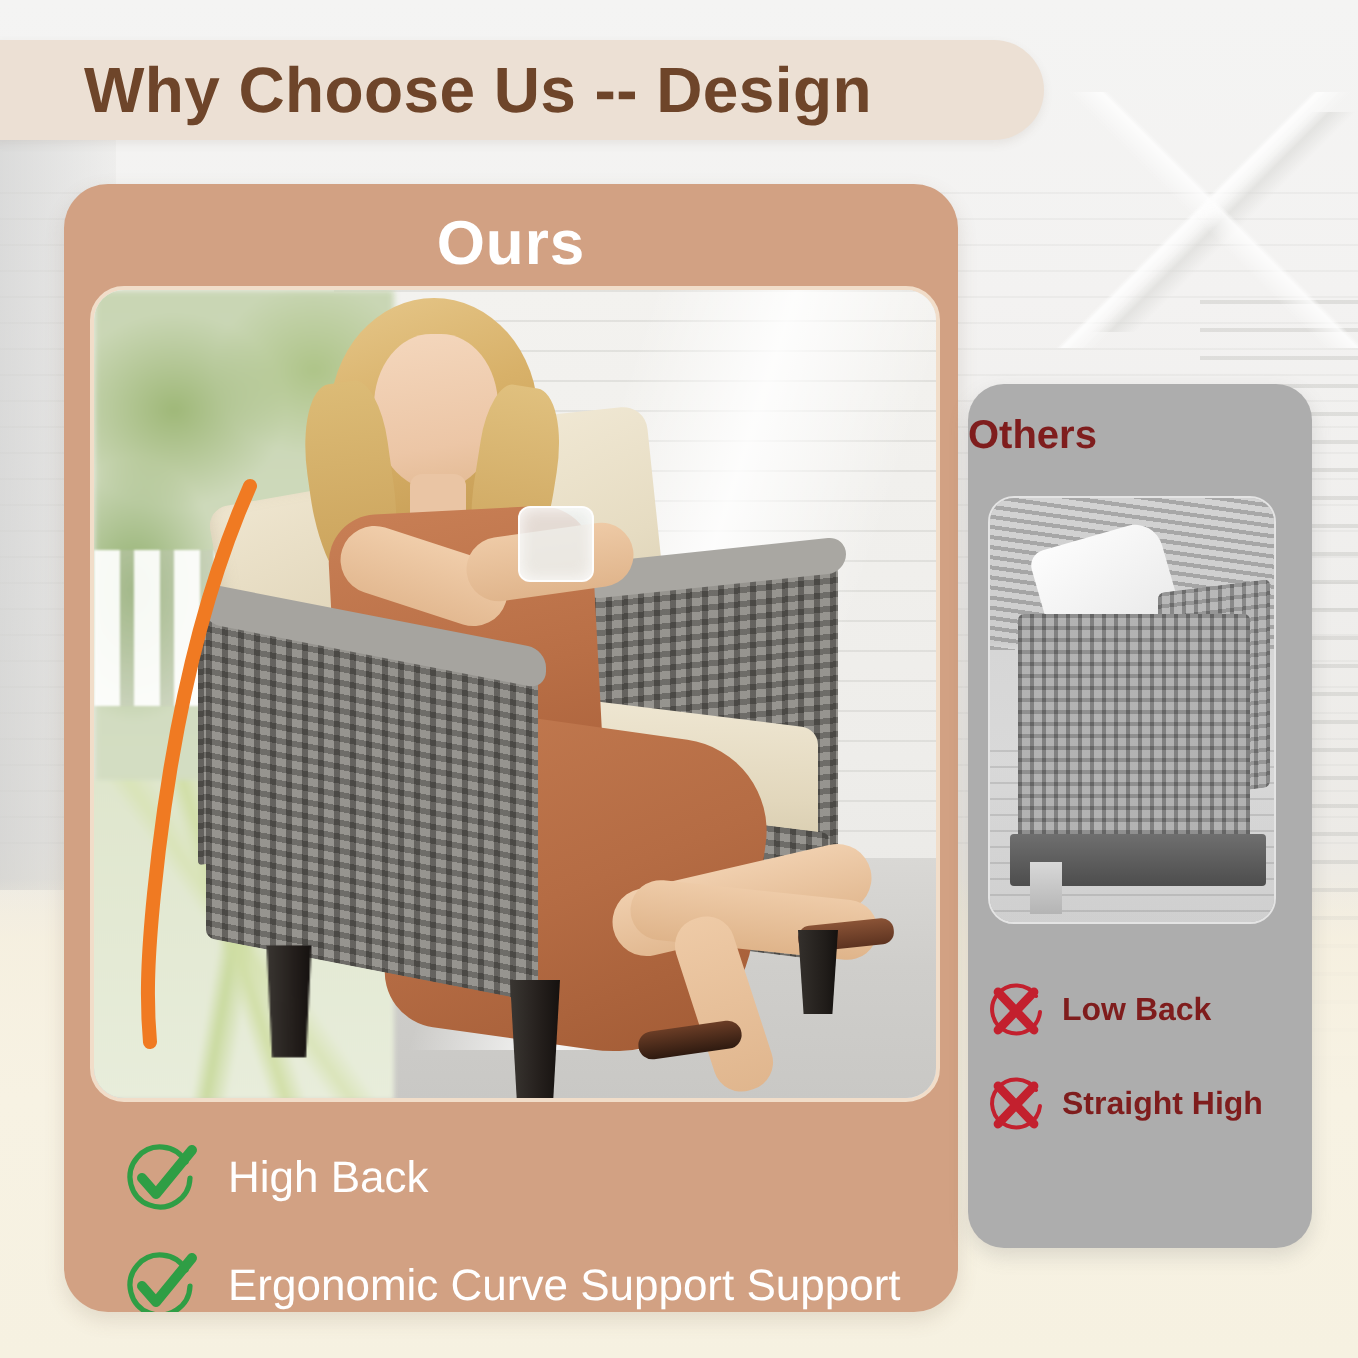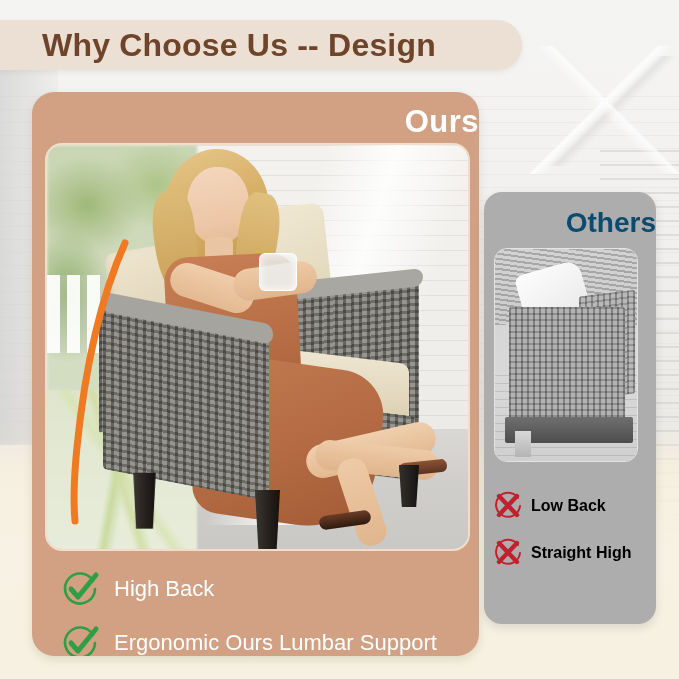--- a/index.html
+++ b/index.html
@@ -129,21 +129,21 @@
     height: 564px;
     background: #d2a183;
     border-radius: 22px;
     box-shadow: 0 4px 10px rgba(120,95,70,.16);
     overflow: hidden;
   }
   .panel-ours-title {
     position: absolute;
     left: 0; right: 0;
     top: 12px;
-    text-align: right;
+    text-align: center;
     font-size: 31px;
     font-weight: bold;
     color: #ffffff;
     letter-spacing: .5px;
   }
 
   
   .photo-ours {
     position: absolute;
     left: 13px;
@@ -472,24 +472,24 @@
     height: 432px;
     background: #adadad;
     border-radius: 18px;
     box-shadow: 0 4px 10px rgba(110,110,110,.20);
     overflow: hidden;
   }
   .panel-others-title {
     position: absolute;
     left: 0; right: 0;
     top: 15px;
-    text-align: right;
-    font-size: 28px;
+    text-align: left;
+    font-size: 20px;
     font-weight: bold;
-    color: #0c4a6e;
+    color: #7f1d1d;
   }
   .photo-others {
     position: absolute;
     left: 10px;
     top: 56px;
     width: 142px;
     height: 212px;
     border-radius: 13px;
     border: 1.5px solid #e4e4e4;
     overflow: hidden;
@@ -563,21 +563,21 @@
   }
   .xfeat-row {
     display: flex;
     align-items: center;
     height: 47px;
   }
   .xfeat-label {
     margin-left: 7px;
     font-size: 16px;
     font-weight: bold;
-    color: #000000;
+    color: #7f1d1d;
     white-space: nowrap;
   }
 </style>
 </head>
 <body>
 
 <div id="stage">
 
   <div class="bg-base"></div>
   <div class="bg-leftcol"></div>
@@ -644,21 +644,21 @@
           <path d="M33 12 A15 15 0 1 0 35 20" stroke="#2f9e45" stroke-width="2.6" fill="none" stroke-linecap="round"></path>
           <path d="M11 20 L18 28 L36 6" stroke="#2f9e45" stroke-width="5" fill="none" stroke-linecap="round" stroke-linejoin="round"></path>
         </svg>
         <div class="feat-label">High Back</div>
       </div>
       <div class="feat-row">
         <svg width="40" height="40" viewBox="0 0 40 40">
           <path d="M33 12 A15 15 0 1 0 35 20" stroke="#2f9e45" stroke-width="2.6" fill="none" stroke-linecap="round"></path>
           <path d="M11 20 L18 28 L36 6" stroke="#2f9e45" stroke-width="5" fill="none" stroke-linecap="round" stroke-linejoin="round"></path>
         </svg>
-        <div class="feat-label">Ergonomic Ours Lumbar Support</div>
+        <div class="feat-label">Ergonomic Curve Support Support</div>
       </div>
     </div>
   </div>
 
   <div class="panel-others">
     <div class="panel-others-title">Others</div>
 
     <div class="photo-others">
       <div class="po-wall"></div>
       <div class="po-wall-tex"></div>

